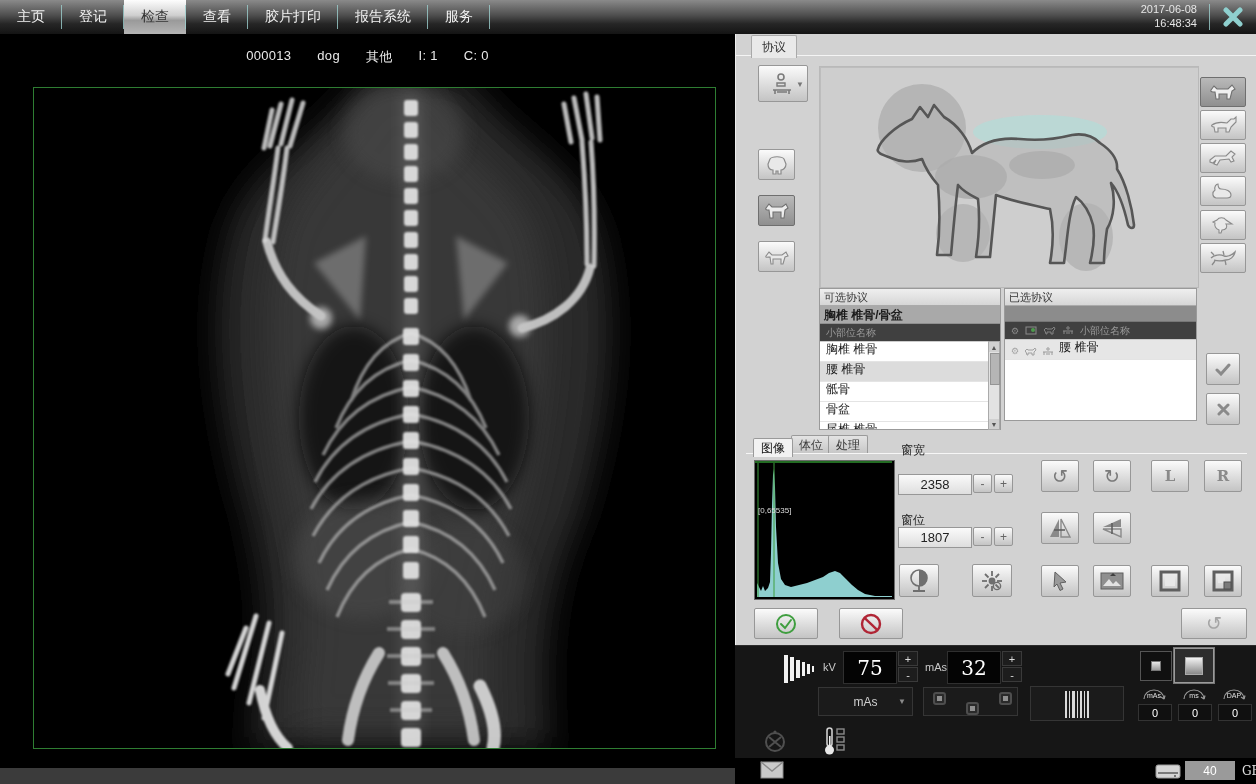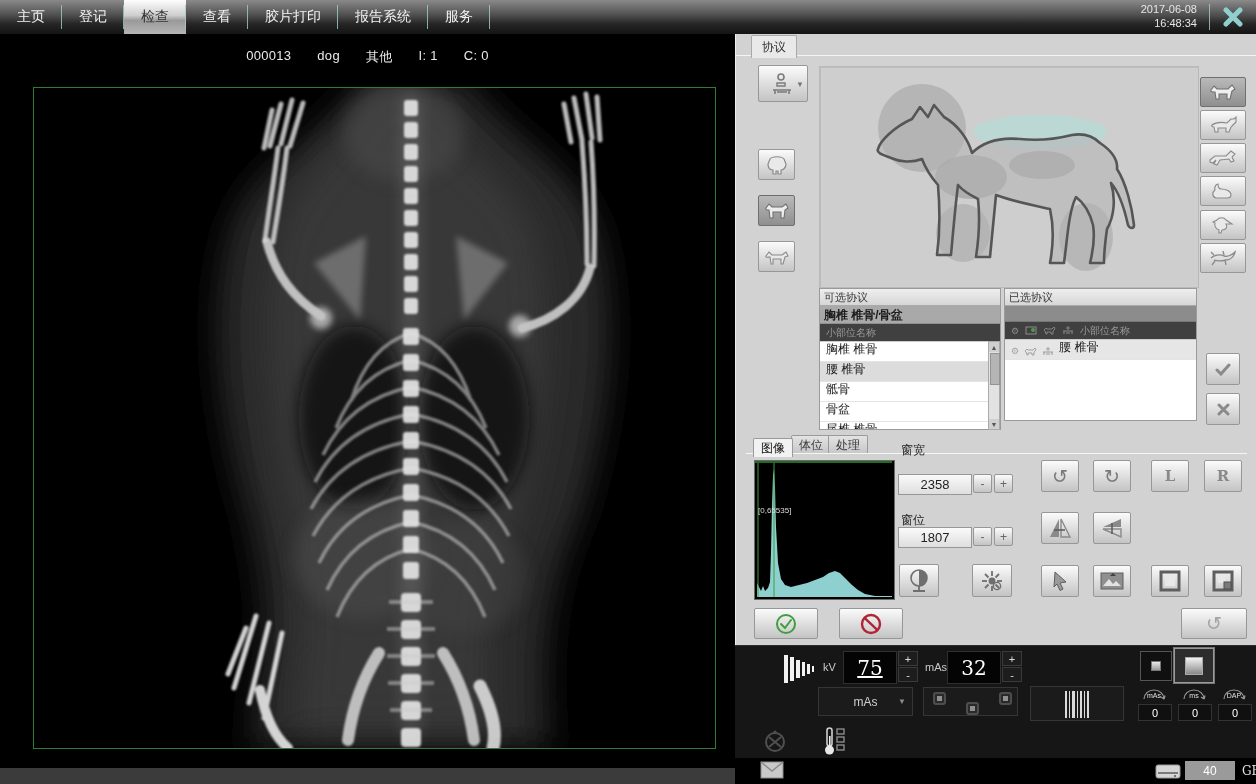--- a/index.html
+++ b/index.html
@@ -531,21 +531,21 @@
           <rect x="1" y="1" width="4" height="28"></rect>
           <rect x="7" y="3" width="4" height="24"></rect>
           <rect x="13" y="6" width="4" height="18"></rect>
           <rect x="19" y="8" width="3" height="14"></rect>
           <rect x="24" y="10" width="3" height="10"></rect>
           <rect x="29" y="12" width="2" height="6"></rect>
         </g>
     </svg>
 
     <div class="lab" style="left:88px;top:15px;">kV</div>
-    <div class="valbox" style="left:108px;top:5px;text-decoration:underline;">75</div>
+    <div class="valbox" style="left:108px;top:5px;">75</div>
     <div class="pm" style="left:163px;top:5px;">
         <span>+</span>
       </div>
     <div class="pm" style="left:163px;top:21px;">
         <span>-</span>
       </div>
 
     <div class="lab" style="left:190px;top:15px;">mAs</div>
     <div class="valbox" style="left:212px;top:5px;">32</div>
     <div class="pm" style="left:267px;top:5px;">

